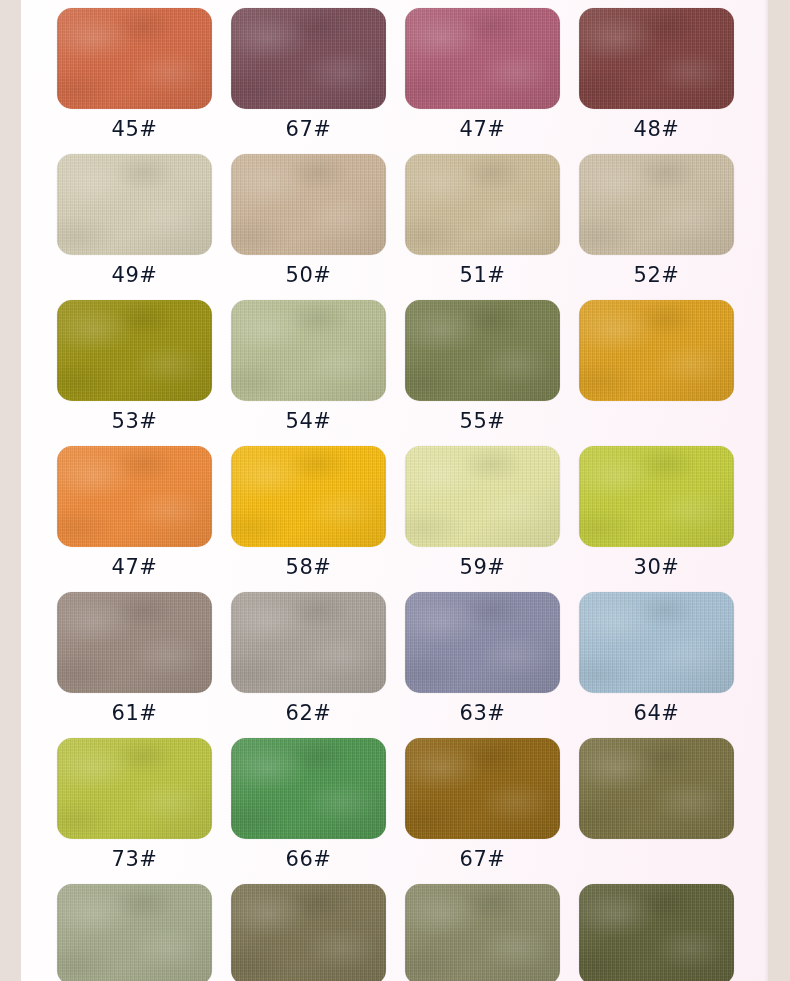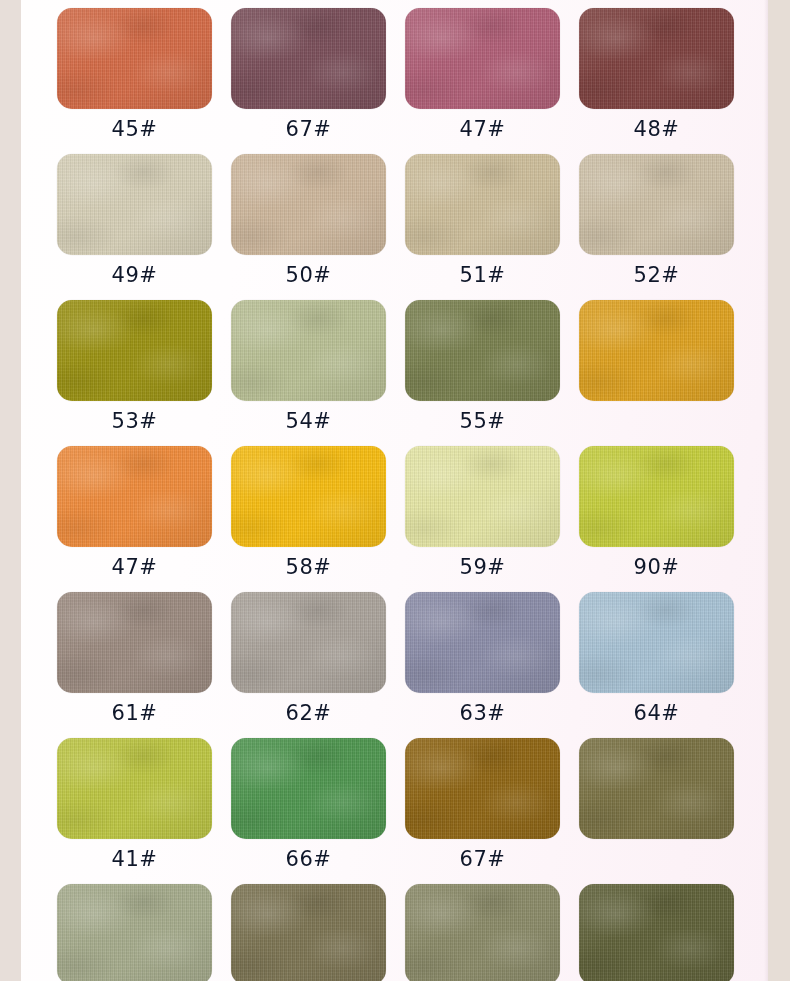--- a/index.html
+++ b/index.html
@@ -288,21 +288,21 @@
         </div>
         <div class="label">59#</div>
       </div>
       <div class="cell">
         <div class="swatch" style="background-color: rgb(196, 205, 61);">
           <div class="warp"></div>
           <div class="weft"></div>
           <div class="mottle"></div>
           <div class="sheen"></div>
         </div>
-        <div class="label">90#</div>
+        <div class="label">30#</div>
       </div>
       <div class="cell">
         <div class="swatch" style="background-color: rgb(156, 139, 128);">
           <div class="warp"></div>
           <div class="weft"></div>
           <div class="mottle"></div>
           <div class="sheen"></div>
         </div>
         <div class="label">61#</div>
       </div>
@@ -333,21 +333,21 @@
         </div>
         <div class="label">64#</div>
       </div>
       <div class="cell">
         <div class="swatch" style="background-color: rgb(188, 197, 67);">
           <div class="warp"></div>
           <div class="weft"></div>
           <div class="mottle"></div>
           <div class="sheen"></div>
         </div>
-        <div class="label">41#</div>
+        <div class="label">73#</div>
       </div>
       <div class="cell">
         <div class="swatch" style="background-color: rgb(79, 150, 80);">
           <div class="warp"></div>
           <div class="weft"></div>
           <div class="mottle"></div>
           <div class="sheen"></div>
         </div>
         <div class="label">66#</div>
       </div>

